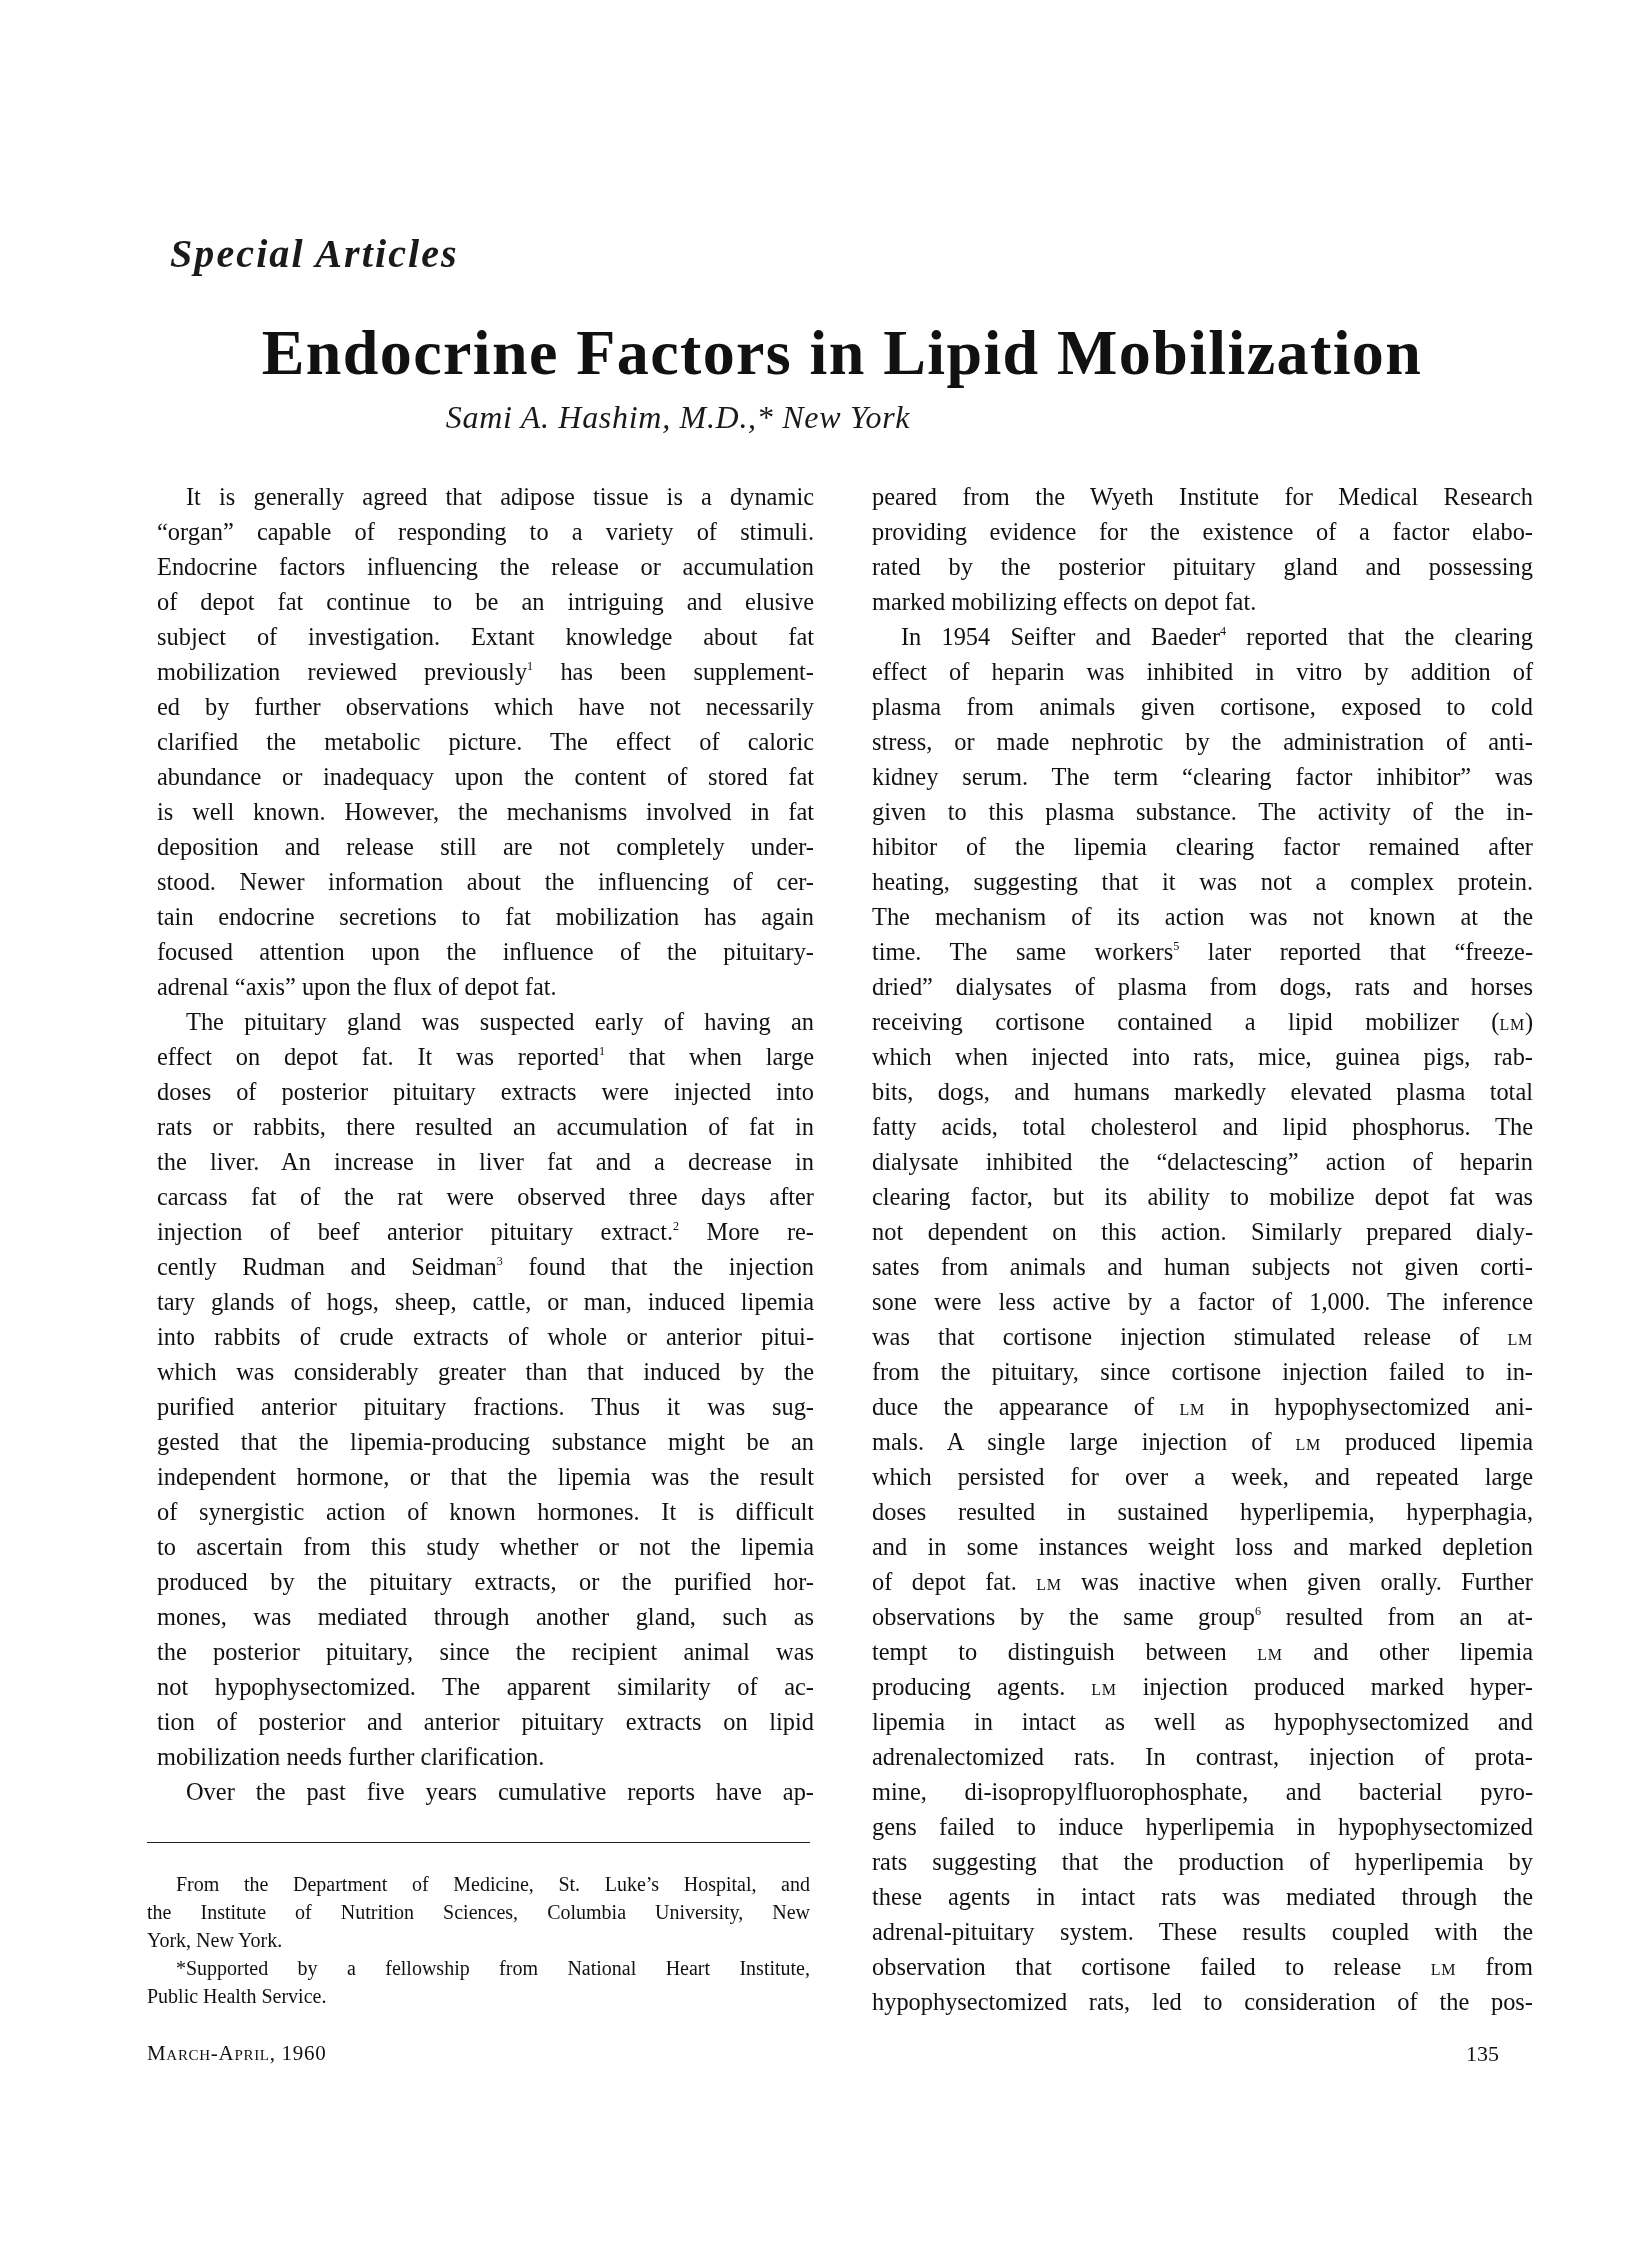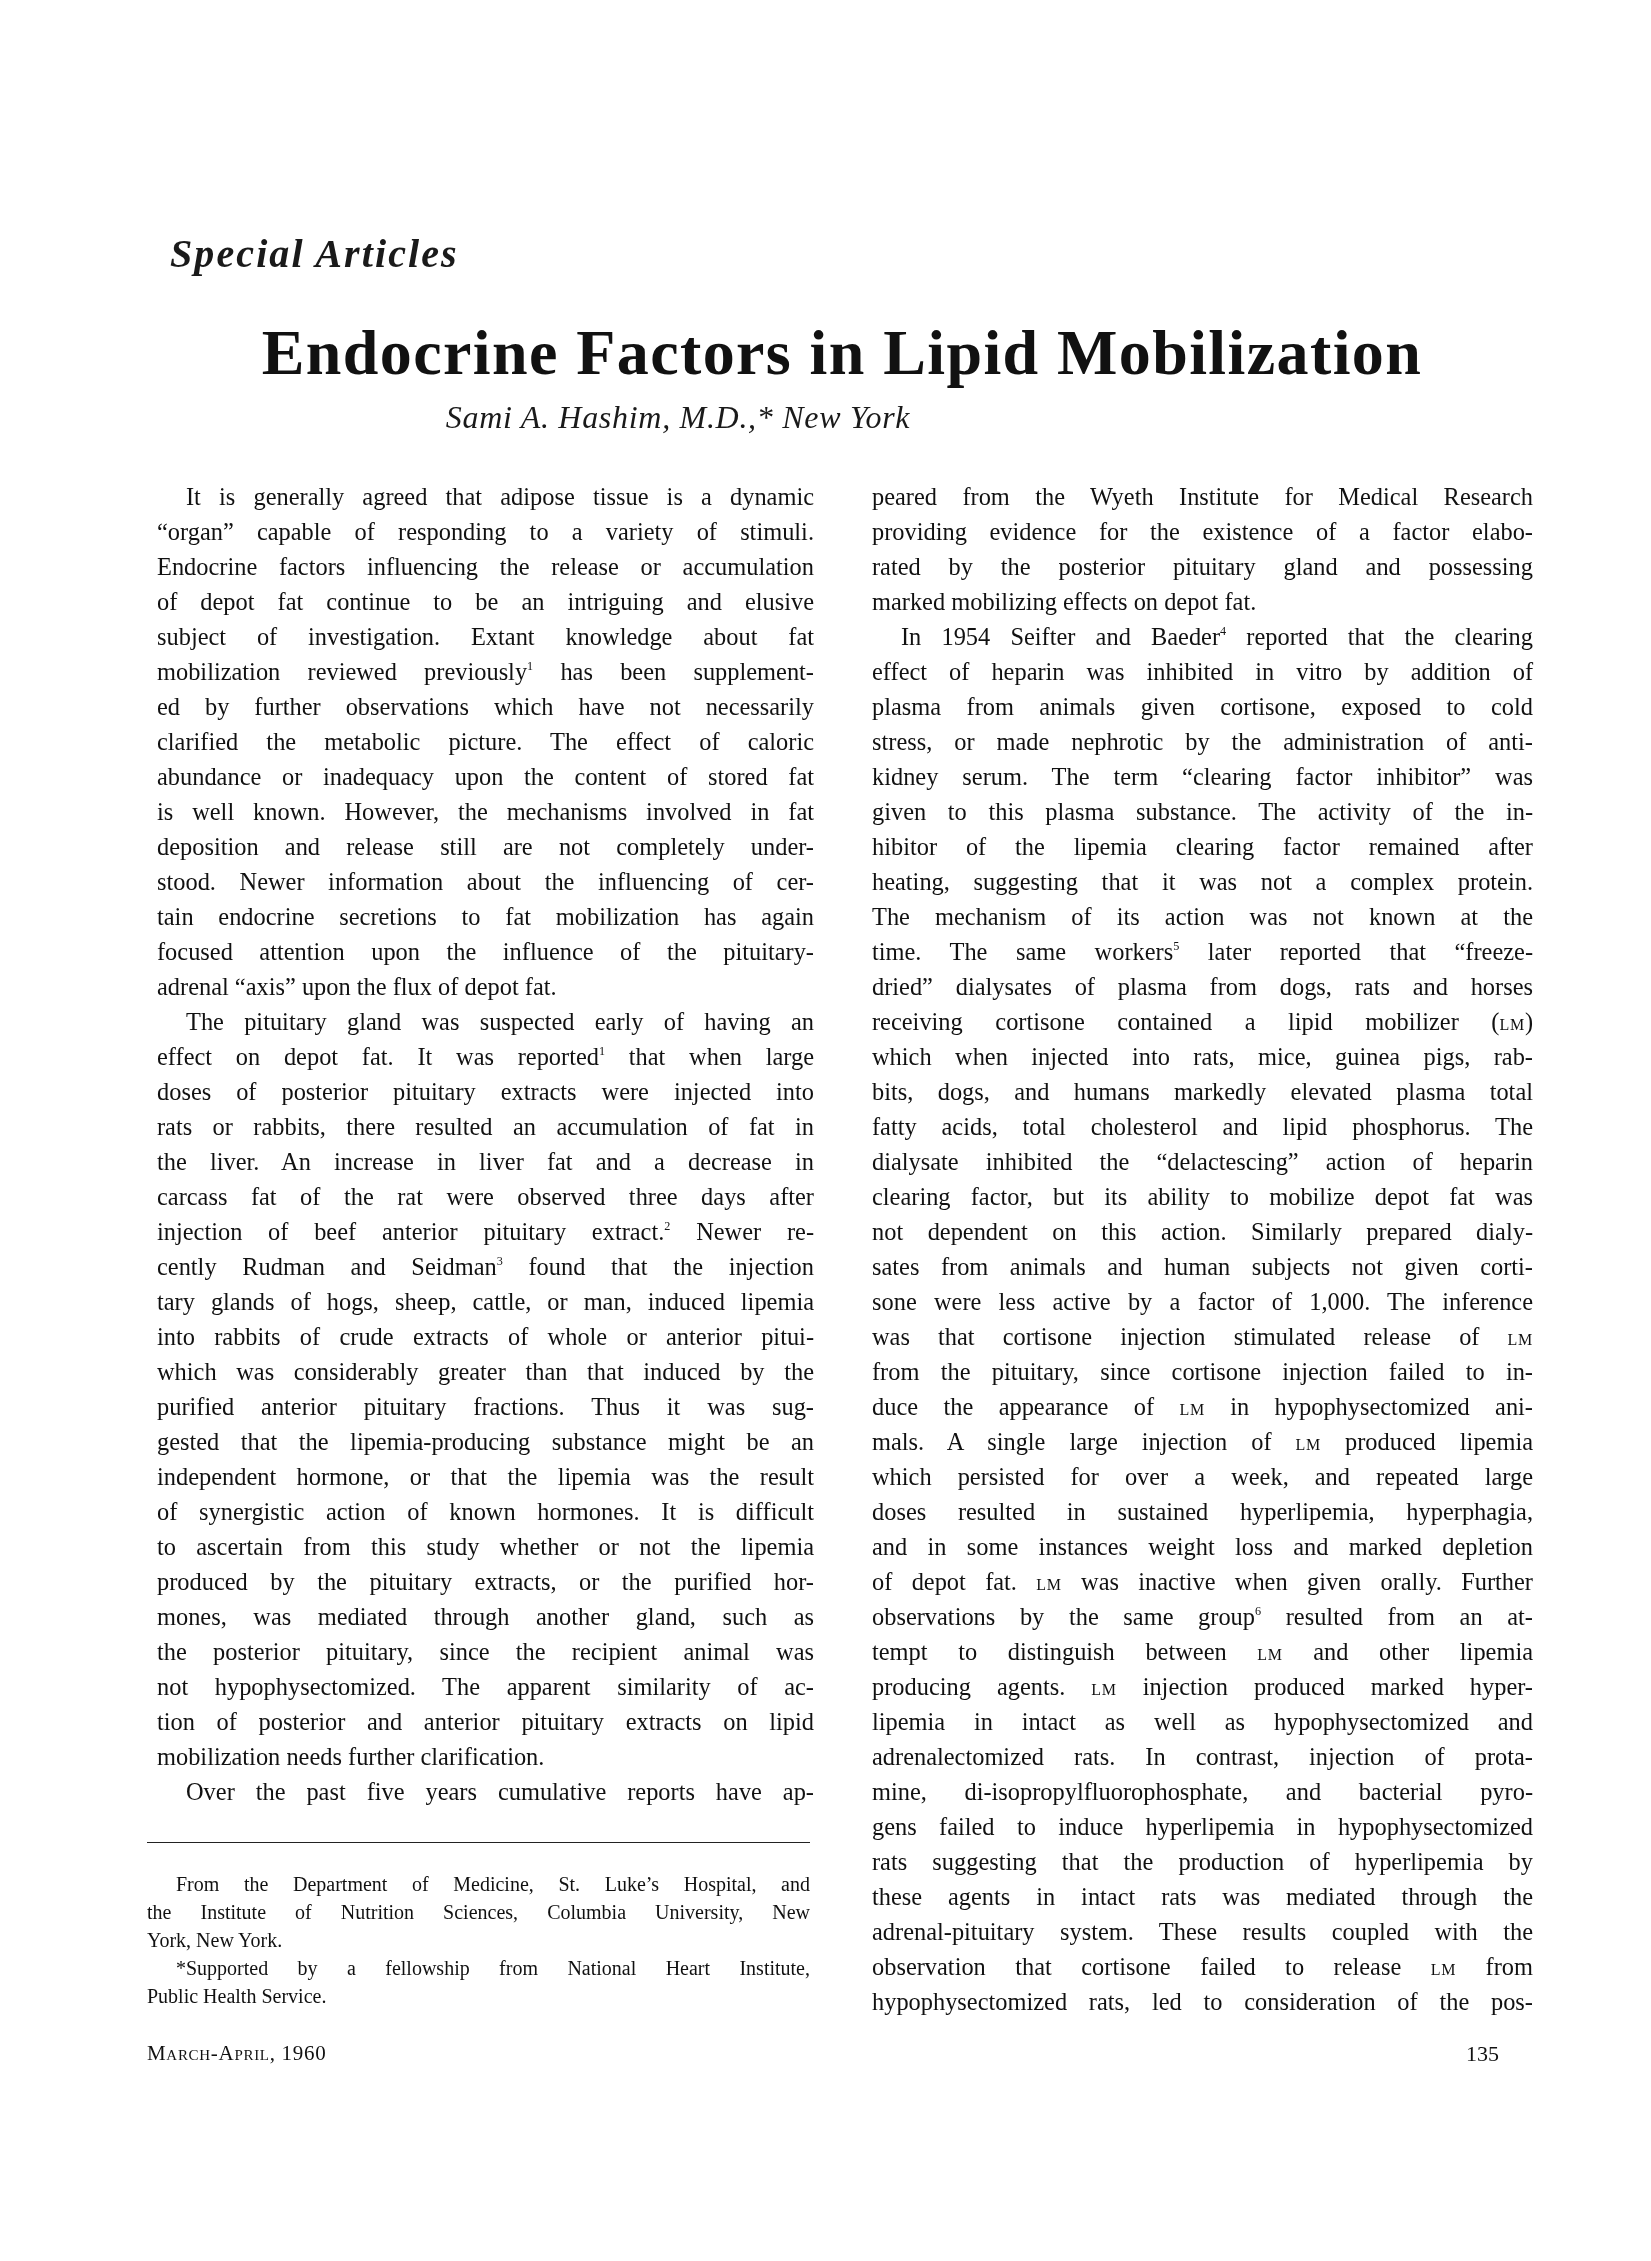--- a/index.html
+++ b/index.html
@@ -52,21 +52,21 @@
     <span class="line"><span>stood. Newer information about the influencing of cer-</span></span>
     <span class="line"><span>tain endocrine secretions to fat mobilization has again</span></span>
     <span class="line"><span>focused attention upon the influence of the pituitary-</span></span>
     <span class="line last"><span>adrenal “axis” upon the flux of depot fat.</span></span>
     <span class="line indent"><span>The pituitary gland was suspected early of having an</span></span>
     <span class="line"><span>effect on depot fat. It was reported</span><sup>1</sup><span> that when large</span></span>
     <span class="line"><span>doses of posterior pituitary extracts were injected into</span></span>
     <span class="line"><span>rats or rabbits, there resulted an accumulation of fat in</span></span>
     <span class="line"><span>the liver. An increase in liver fat and a decrease in</span></span>
     <span class="line"><span>carcass fat of the rat were observed three days after</span></span>
-    <span class="line"><span>injection of beef anterior pituitary extract.</span><sup>2</sup><span> Newer re-</span></span>
+    <span class="line"><span>injection of beef anterior pituitary extract.</span><sup>2</sup><span> More re-</span></span>
     <span class="line"><span>cently Rudman and Seidman</span><sup>3</sup><span> found that the injection</span></span>
     <span class="line"><span>tary glands of hogs, sheep, cattle, or man, induced lipemia</span></span>
     <span class="line"><span>into rabbits of crude extracts of whole or anterior pitui-</span></span>
     <span class="line"><span>which was considerably greater than that induced by the</span></span>
     <span class="line"><span>purified anterior pituitary fractions. Thus it was sug-</span></span>
     <span class="line"><span>gested that the lipemia-producing substance might be an</span></span>
     <span class="line"><span>independent hormone, or that the lipemia was the result</span></span>
     <span class="line"><span>of synergistic action of known hormones. It is difficult</span></span>
     <span class="line"><span>to ascertain from this study whether or not the lipemia</span></span>
     <span class="line"><span>produced by the pituitary extracts, or the purified hor-</span></span>

